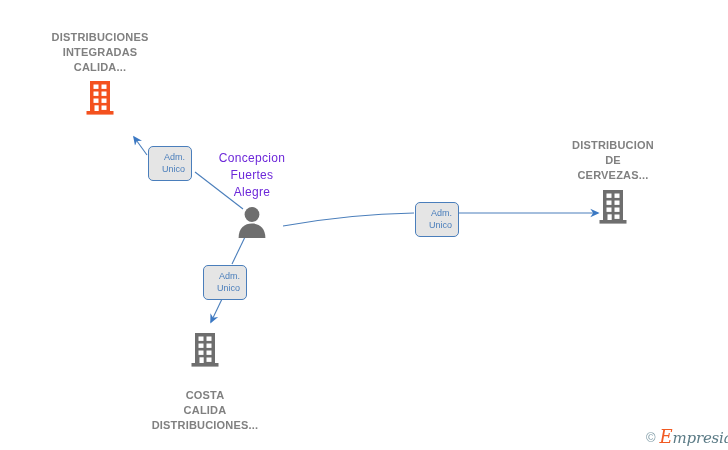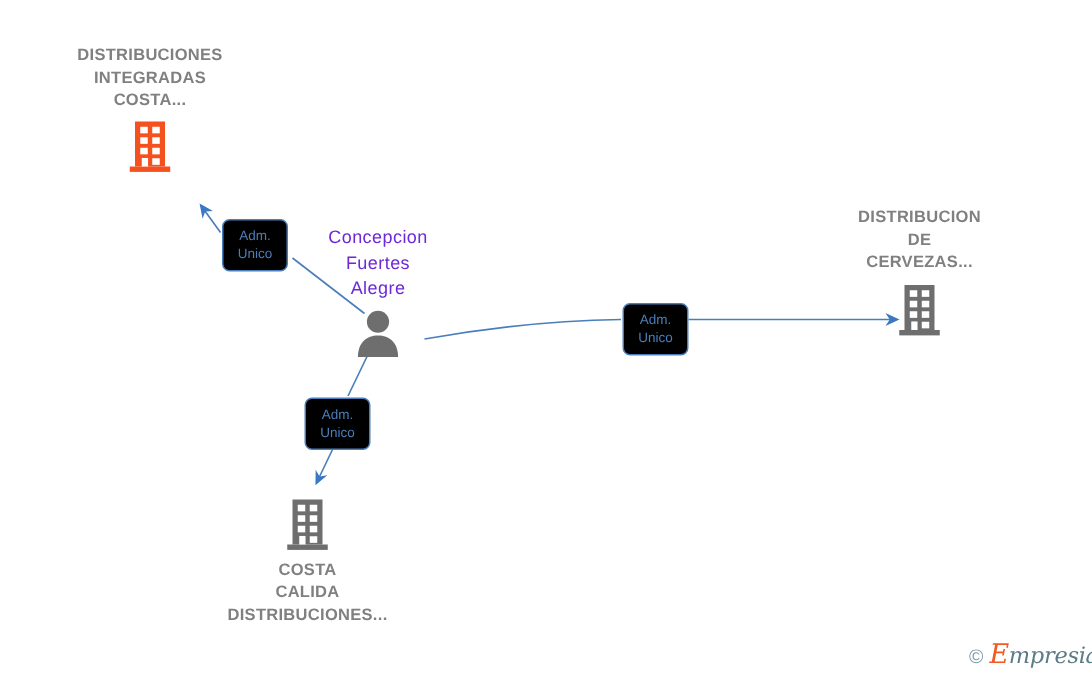--- a/index.html
+++ b/index.html
@@ -64,39 +64,39 @@
     top: 138px;
     width: 140px;
   }
   #node-company-cervezas .node-label { margin-bottom: 6px; }
 
   #node-company-costa {
     left: 135px;
     top: 332px;
     width: 140px;
   }
-  #node-company-costa .node-label { margin-top: 5px; }
+  #node-company-costa .node-label { margin-top: 20px; }
 
   #node-person-concepcion {
     left: 202px;
     top: 150px;
     width: 100px;
   }
   #node-person-concepcion .icon-wrap { margin-top: 4px; }
 
   
   .edge-label {
     position: absolute;
     border: 1px solid #4a7ebb;
     border-radius: 5px;
-    background: #000000;
+    background: #e5e5e5;
     color: #4a7ebb;
     font-size: 9px;
     line-height: 12px;
-    text-align: center;
+    text-align: right;
     padding: 4px 6px 5px 6px;
     box-sizing: border-box;
     white-space: pre-line;
   }
   #edge-label-lopez { left: 148px; top: 146px; width: 44px; }
   #edge-label-costa { left: 203px; top: 265px; width: 44px; }
   #edge-label-cervezas { left: 415px; top: 202px; width: 44px; }
 
   
   #watermark {
@@ -149,21 +149,21 @@
 
     <g>
       <path d="M283,226 Q350,214 414,213" stroke="#4a7ebb" stroke-width="1.1" fill="none"></path>
       <path d="M459,213 L598,213" stroke="#4a7ebb" stroke-width="1.1" fill="none" marker-end="url(#arrow-blue)"></path>
     </g>
   </svg>
 
   <div class="node" id="node-company-lopez">
     <div class="node-label">DISTRIBUCIONES
 INTEGRADAS
-COSTA...</div>
+CALIDA...</div>
     <div class="icon-wrap">
       <svg width="30" height="36" viewBox="0 0 30 36" xmlns="http://www.w3.org/2000/svg">
         <rect x="5" y="1" width="20" height="30" fill="#f4511e"></rect>
         <rect x="1.5" y="31" width="27" height="3.6" fill="#f4511e"></rect>
         <rect x="8.5" y="4.5" width="5" height="4.4" fill="#ffffff"></rect>
         <rect x="16.5" y="4.5" width="5" height="4.4" fill="#ffffff"></rect>
         <rect x="8.5" y="11.5" width="5" height="4.4" fill="#ffffff"></rect>
         <rect x="16.5" y="11.5" width="5" height="4.4" fill="#ffffff"></rect>
         <rect x="8.5" y="18.5" width="5" height="4.4" fill="#ffffff"></rect>
         <rect x="16.5" y="18.5" width="5" height="4.4" fill="#ffffff"></rect>

